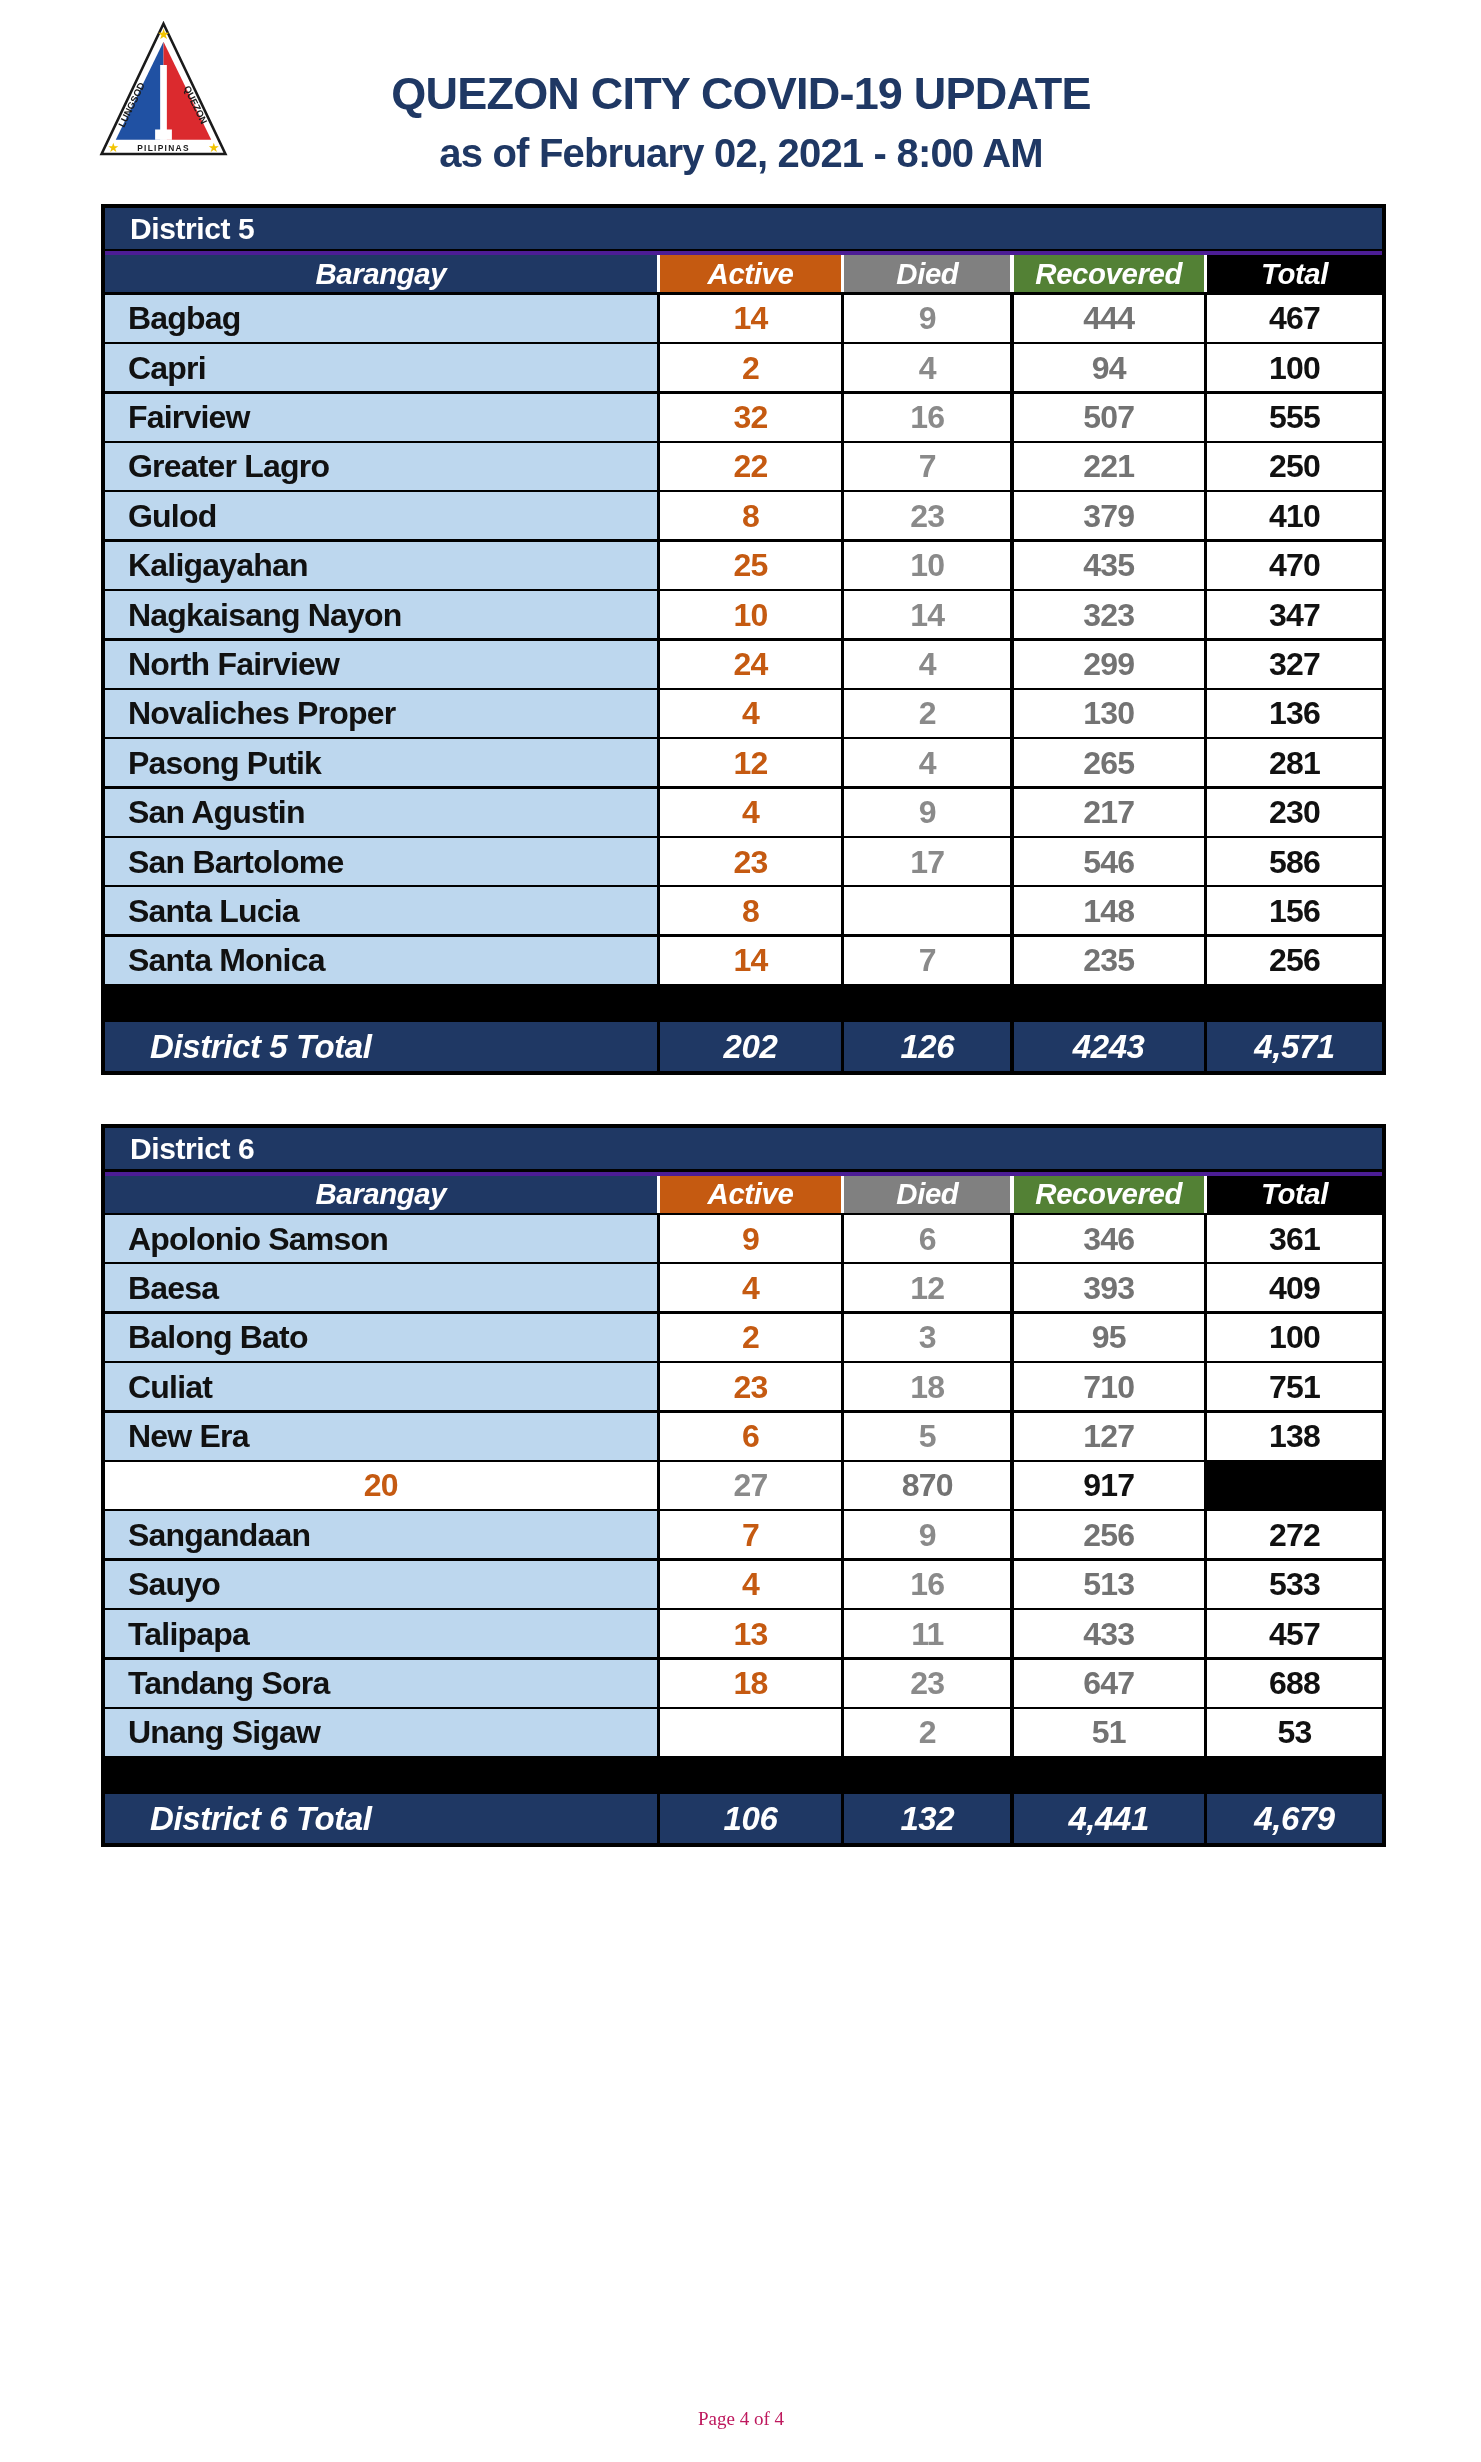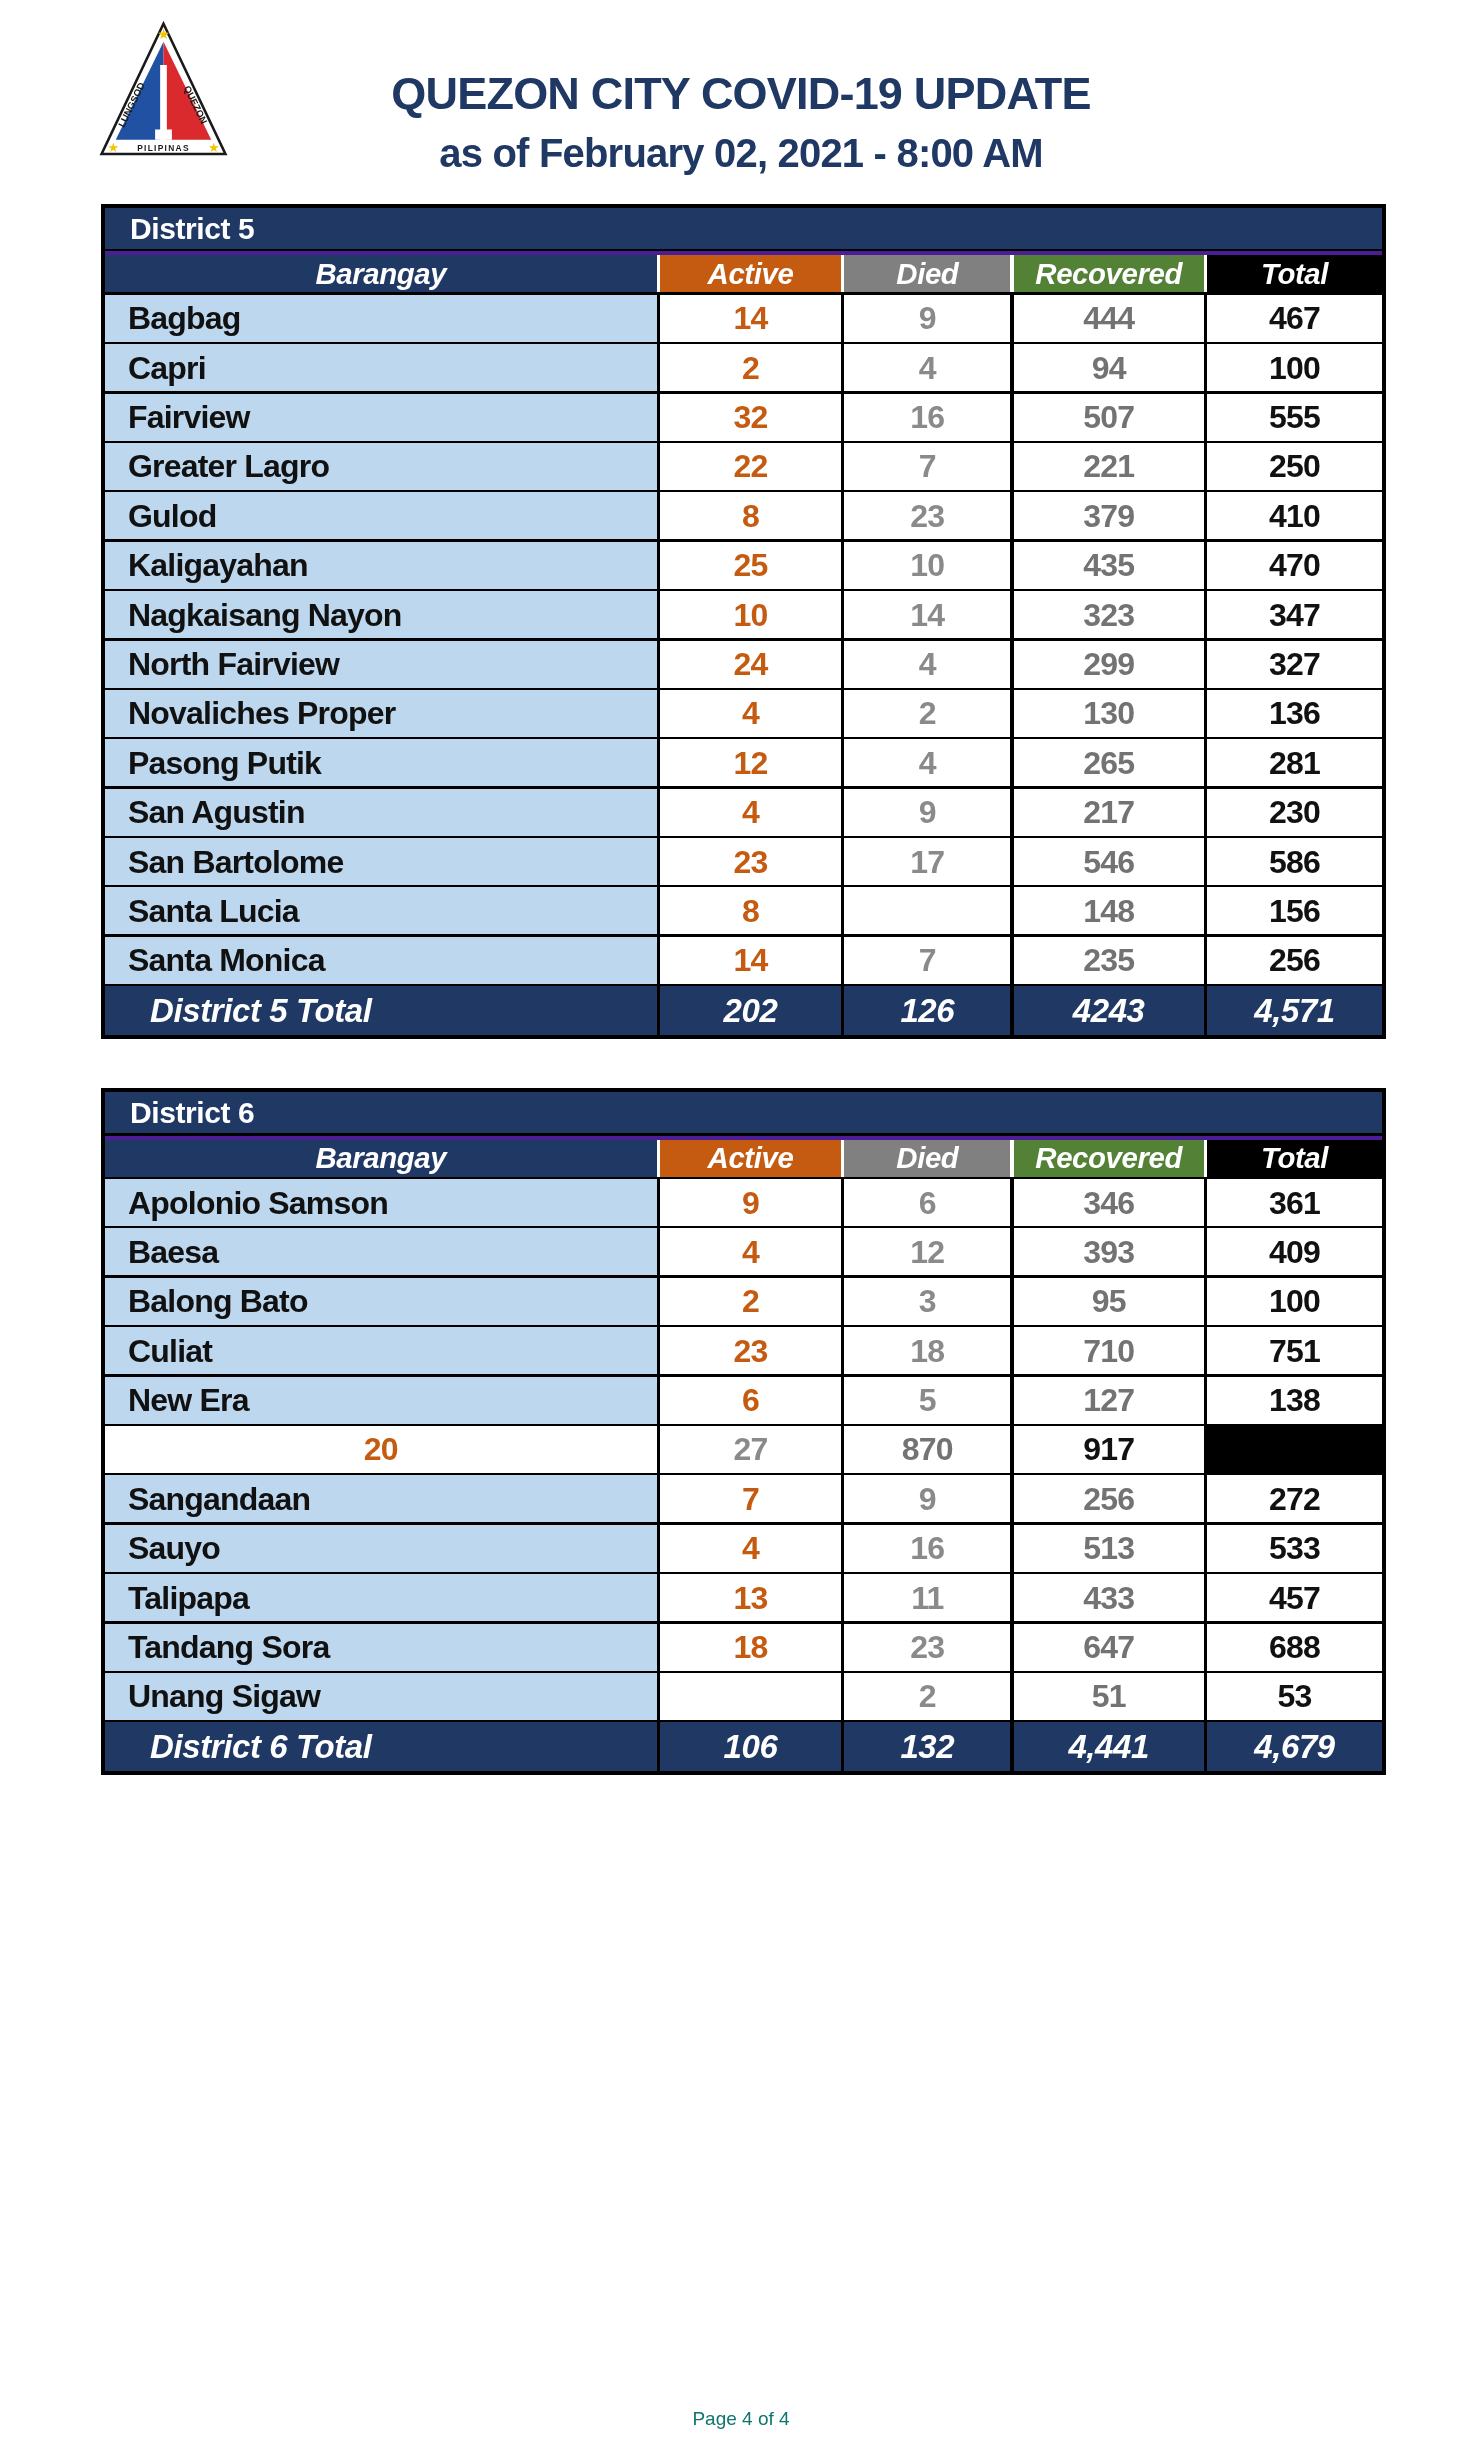--- a/index.html
+++ b/index.html
@@ -28,25 +28,25 @@
   .h-total{background:#000000;}
   .t-row.data{background:#000;}
   .d-cell{background:#fff;height:47px;font-weight:bold;font-size:32px;letter-spacing:-0.8px;}
   .d-barangay{background:#BDD7EE;justify-content:flex-start;padding-left:23px;color:#111;}
   .d-active{color:#C55A11;}
   .d-died{color:#8a8a8a;}
   .d-recovered{color:#737373;}
   .d-total{color:#111;}
   .t-row.total{background:#000;}
   .tot-cell{background:#1F3864;color:#fff;font-style:italic;font-weight:bold;
-            font-size:33px;height:49px;letter-spacing:-0.4px;}
+            font-size:33px;height:49px;letter-spacing:-0.4px;margin-top:36px;}
   .tot-label{justify-content:flex-start;padding-left:45px;}
   
   .page-footer{position:absolute;bottom:32px;left:0;width:100%;text-align:center;}
-  .page-number{font-size:19px;color:#0f766e;}
+  .page-number{font-size:19px;color:#be185d;font-family:Liberation Serif, serif;}
 </style>
 </head>
 <body>
 
 <div class="page">
 
   <div class="report-header">
     <svg class="seal" width="129" height="137" viewBox="0 0 100 106">
       <polygon points="50,2 98,103 2,103" fill="#ffffff" stroke="#1a1a1a" stroke-width="2"></polygon>
       <polygon points="50,16 50,92 13,92" fill="#2051A3"></polygon>

